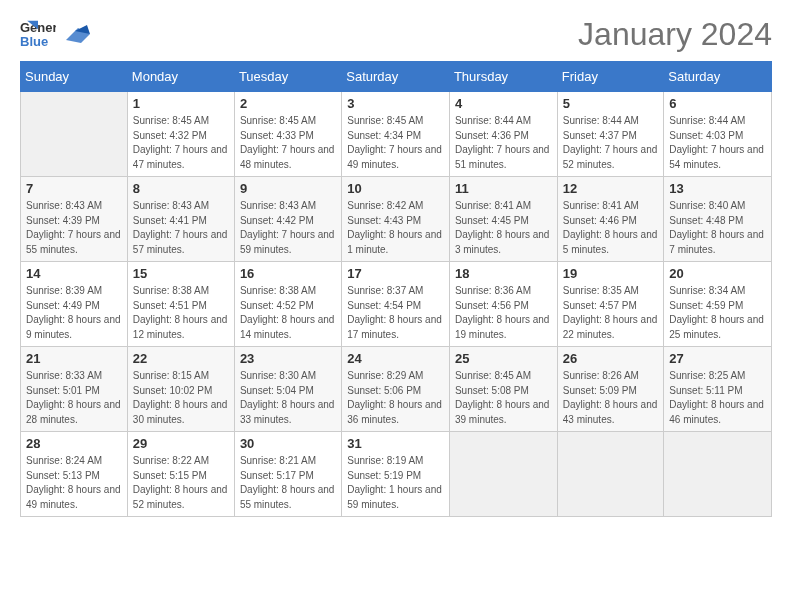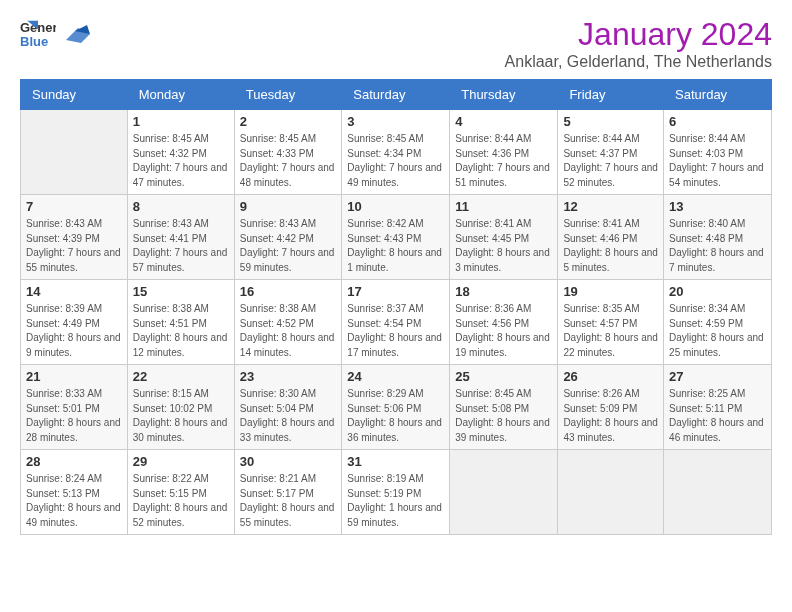--- a/index.html
+++ b/index.html
@@ -15,32 +15,32 @@
       justify-content: space-between;
       align-items: flex-start;
       margin-bottom: 8px;
     }
     .logo {
       display: flex;
       align-items: center;
       gap: 4px;
     }
     .title-block { text-align: right; }
-    .calendar-title { font-size: 32px; color: #a21caf; font-weight: normal; }
+    .calendar-title { font-size: 32px; color: #737373; font-weight: normal; }
     .calendar-subtitle { font-size: 16px; color: #555; font-weight: normal; }
 
     .calendar-table {
       width: 100%;
       border-collapse: collapse;
       font-size: 11px;
     }
     .calendar-table thead tr th {
       background-color: #3a78c9;
       color: #fff;
-      padding: 7px 11px;
+      padding: 7px 4px;
       text-align: left;
       font-size: 13px;
       font-weight: normal;
       border: 1px solid #3a78c9;
     }
     .calendar-table tbody tr td {
       border: 1px solid #ccc;
       vertical-align: top;
       padding: 4px 5px;
       width: 113px;
@@ -74,21 +74,20 @@
       <text x="0" y="30" font-family="Arial" font-size="13" font-weight="bold" fill="#3a78c9">Blue</text>
       <polygon points="62,8 80,8 80,22" fill="#3a78c9" transform="translate(-30, 0) scale(0.6)"></polygon>
     </svg>
     <svg width="30" height="32" viewBox="0 0 50 40">
       <polygon points="10,30 30,10 50,20 35,35" fill="#3a78c9" opacity="0.85"></polygon>
       <polygon points="25,15 45,5 50,20" fill="#1a58a9"></polygon>
     </svg>
   </div>
   <div class="title-block">
     <div class="calendar-title">January 2024</div>
-    <div class="calendar-subtitle">Anklaar, Gelderland, The Netherlands</div>
   </div>
 </div>
 
 <table class="calendar-table">
   <thead>
     <tr>
     <th>Sunday</th>
         <th>Monday</th>
         <th>Tuesday</th>
         <th>Saturday</th>

